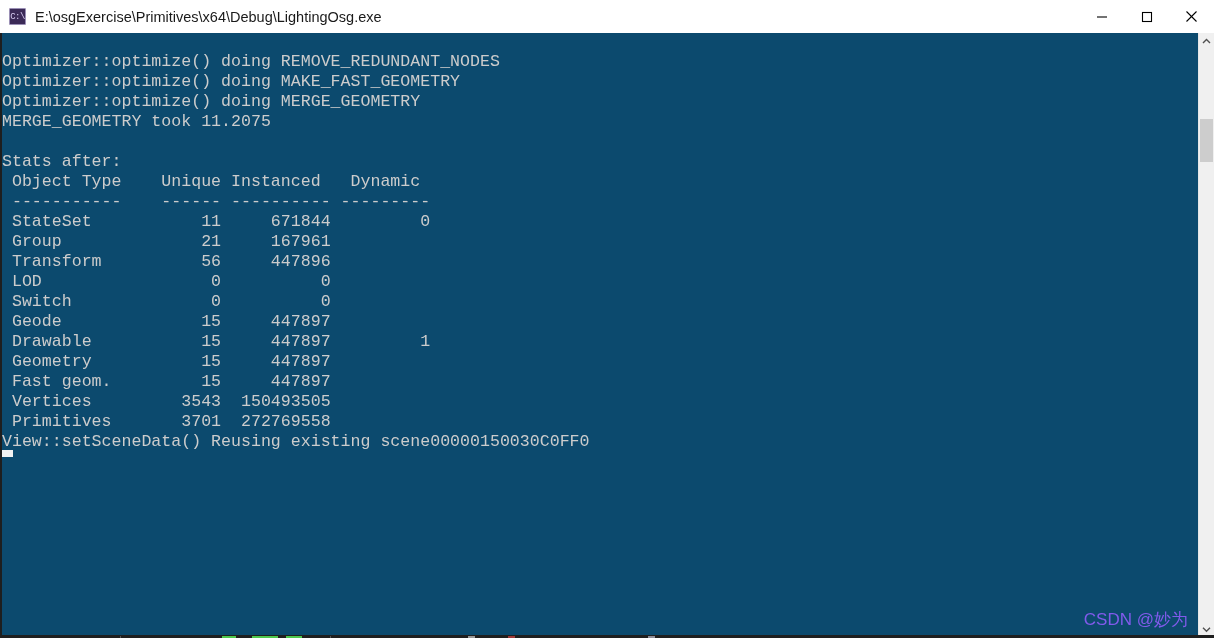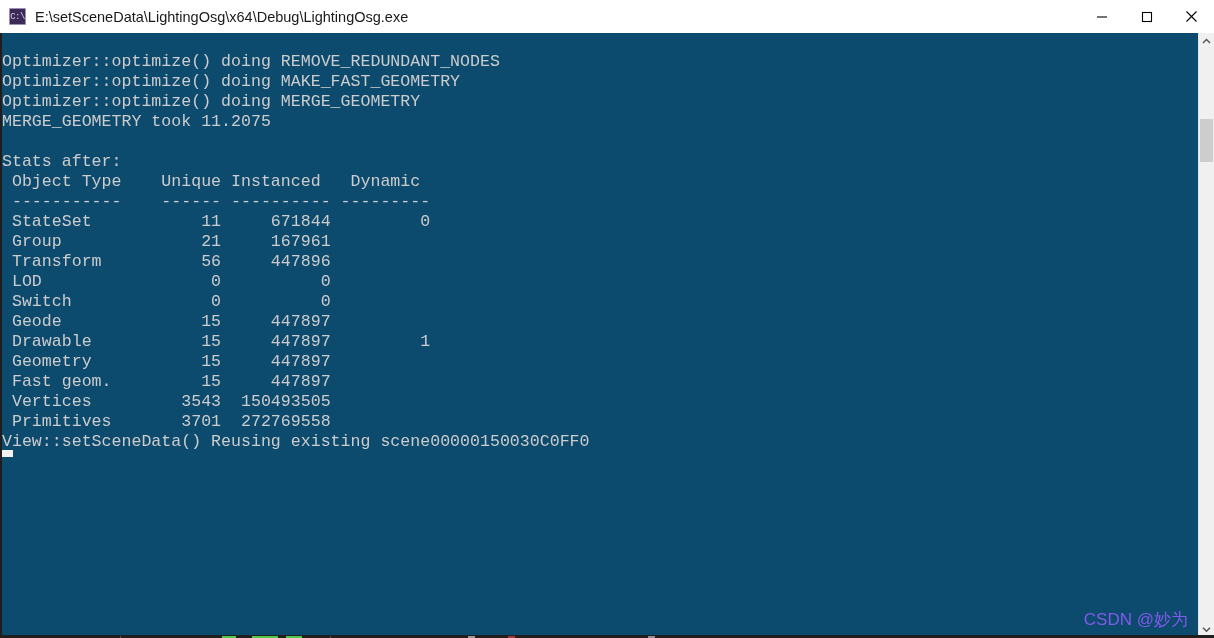--- a/index.html
+++ b/index.html
@@ -190,21 +190,21 @@
 </head>
 <body>
 
 <div id="app-window">
 
   <div id="titlebar">
     <div id="titlebar-left">
       <span class="app-icon">
         <span class="glyph">C:\</span>
       </span>
-      <span id="window-title">E:\setSceneData\LightingOsg\x64\Debug\LightingOsg.exe</span>
+      <span id="window-title">E:\osgExercise\Primitives\x64\Debug\LightingOsg.exe</span>
     </div>
     <div id="titlebar-buttons">
       <button class="tb-btn" aria-label="Minimize">
         <svg width="12" height="12" viewBox="0 0 12 12">
           <line x1="1" y1="6" x2="11" y2="6" stroke="#000000" stroke-width="1.1"></line>
         </svg>
       </button>
       <button class="tb-btn" aria-label="Maximize">
         <svg width="12" height="12" viewBox="0 0 12 12">
           <rect x="1.5" y="1.5" width="9" height="9" fill="none" stroke="#000000" stroke-width="1.1"></rect>

